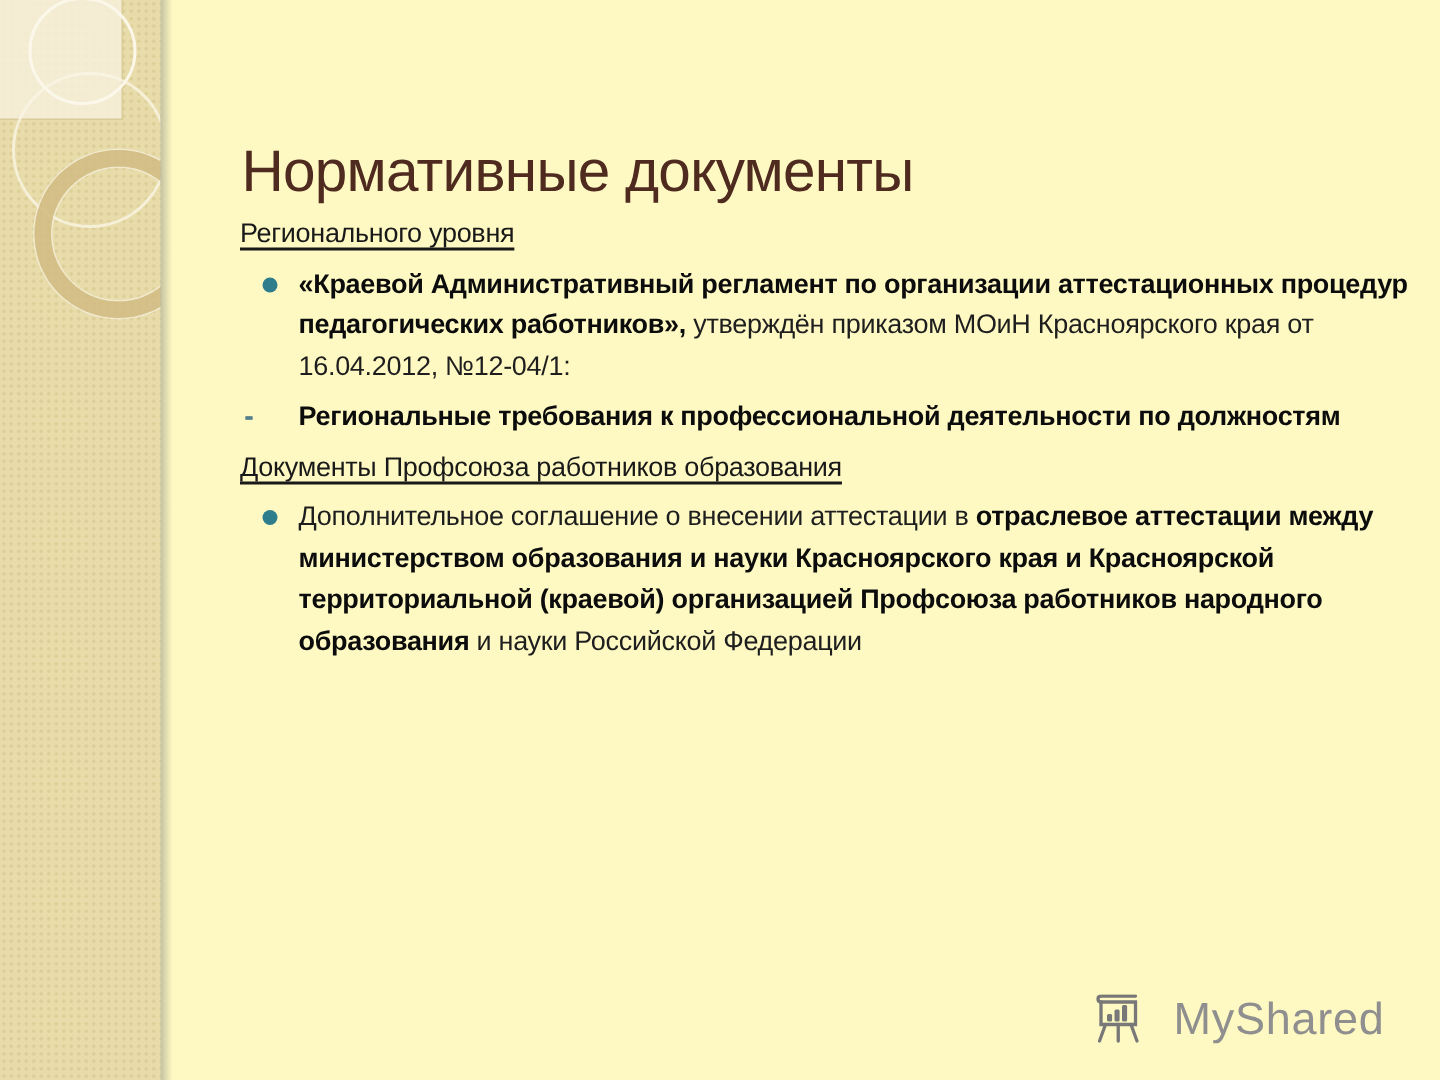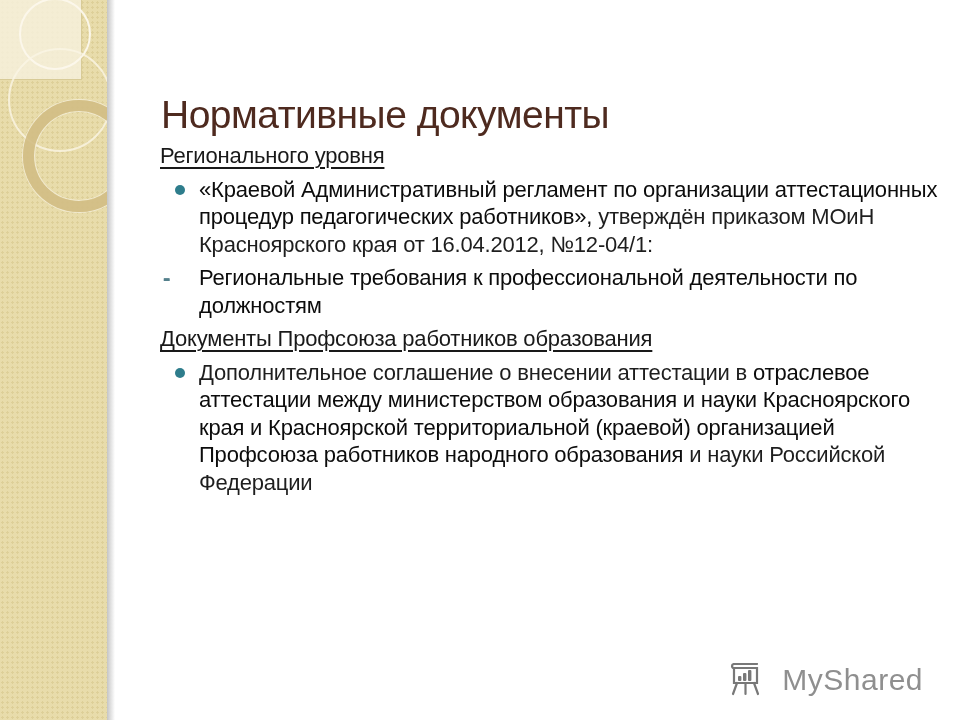--- a/index.html
+++ b/index.html
@@ -1,18 +1,18 @@
 <!DOCTYPE html>
 <html><head>
 <meta charset="utf-8">
 <style>
   html,body { margin:0; padding:0; background:#888; }
   .slide {
     position:relative; width:960px; height:720px; margin:0 auto;
-    background:#ffffff; overflow:hidden;
+    background:#fef9c3; overflow:hidden;
     font-family:"Liberation Sans", sans-serif;
   }
   
   .side-panel {
     position:absolute; left:0; top:0; width:107px; height:720px;
     background-color:#e8dcab;
     background-image:radial-gradient(#ddcf98 1px, rgba(0,0,0,0) 1.3px);
     background-size:5px 5px;
     overflow:hidden;
   }
@@ -35,38 +35,38 @@
   }
   
   .title {
     position:absolute; left:161px; top:66px; width:780px;
     font-size:39px; line-height:46px; font-weight:400;
     color:#4e2a1f; letter-spacing:-0.5px;
   }
   
   .body {
     position:absolute; left:160px; top:142px; width:782px;
-    font-size:22px; line-height:27.5px; color:#1e1e1e; letter-spacing:-0.2px;
+    font-size:18px; line-height:27.5px; color:#1e1e1e; letter-spacing:-0.2px;
   }
   .body .block { margin:6px 0; }
   .body .block:first-child { margin-top:0; }
   .sec-header {
     text-decoration:underline; text-decoration-thickness:2px; text-underline-offset:4px;
     color:#191919;
   }
   .item { position:relative; padding-left:39px; }
   .dot {
     position:absolute; left:15px; top:9px; width:10px; height:10px;
     border-radius:50%; background:#2e7d8c;
   }
   .dash {
     position:absolute; left:3px; top:0; color:#54808c; font-weight:700;
   }
   .seg { color:#1e1e1e; }
-  .seg.bold { font-weight:400; color:#0c0c0c; }
+  .seg.bold { font-weight:700; color:#0c0c0c; }
   
   .watermark {
     position:absolute; right:37px; bottom:24px;
     display:flex; align-items:center; gap:22px;
     color:#8f8f8f; font-size:30px; line-height:1; letter-spacing:0.5px;
     cursor:pointer;
   }
   .watermark svg { display:block; }
 </style>
 </head>

